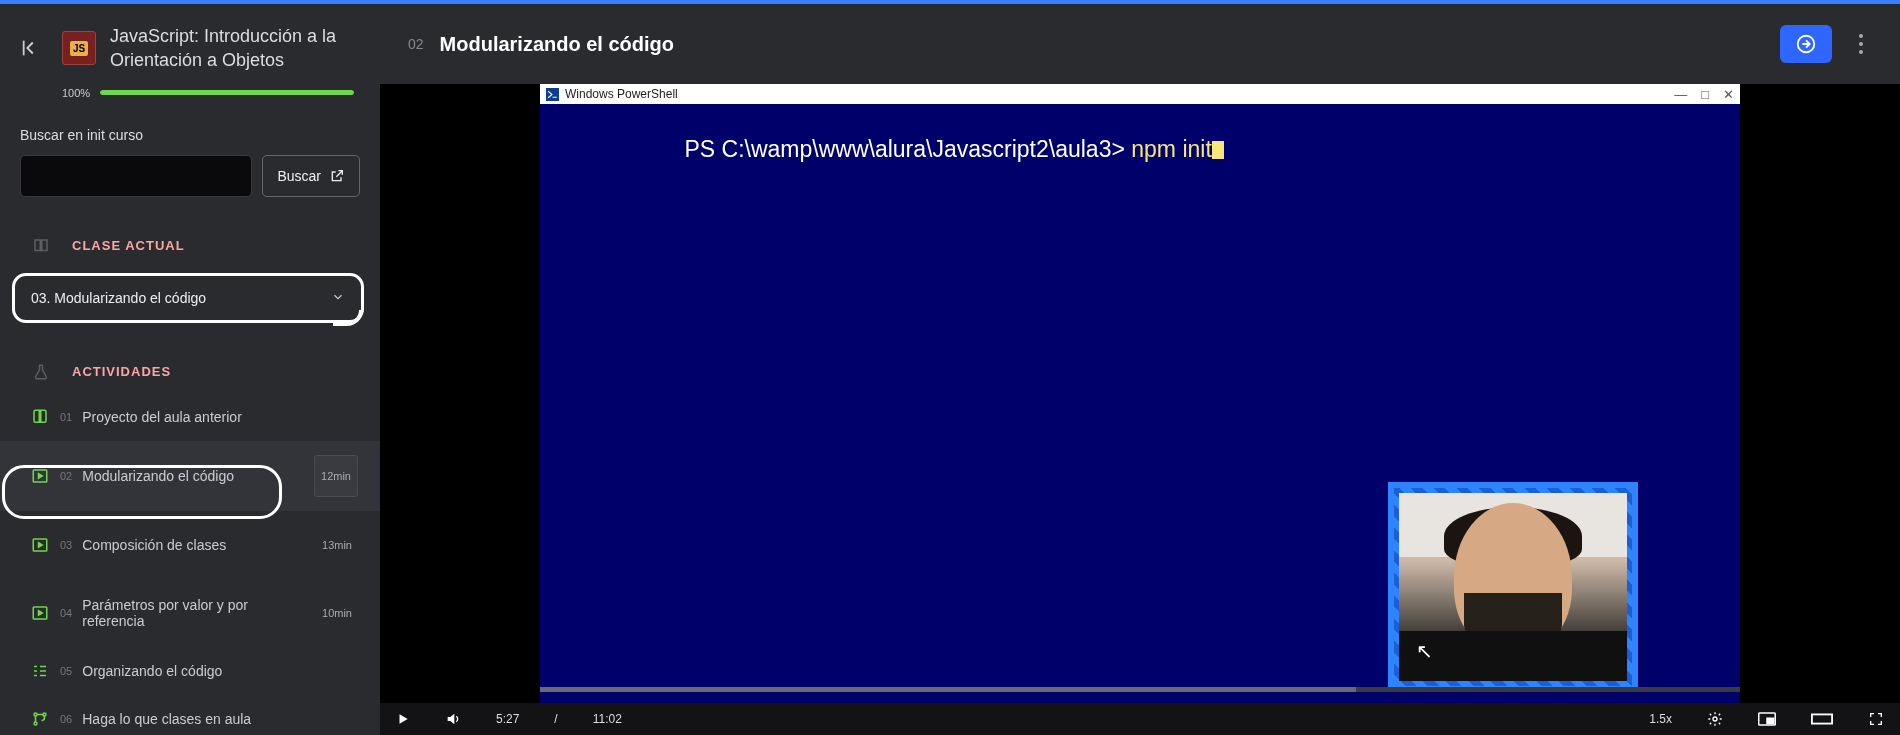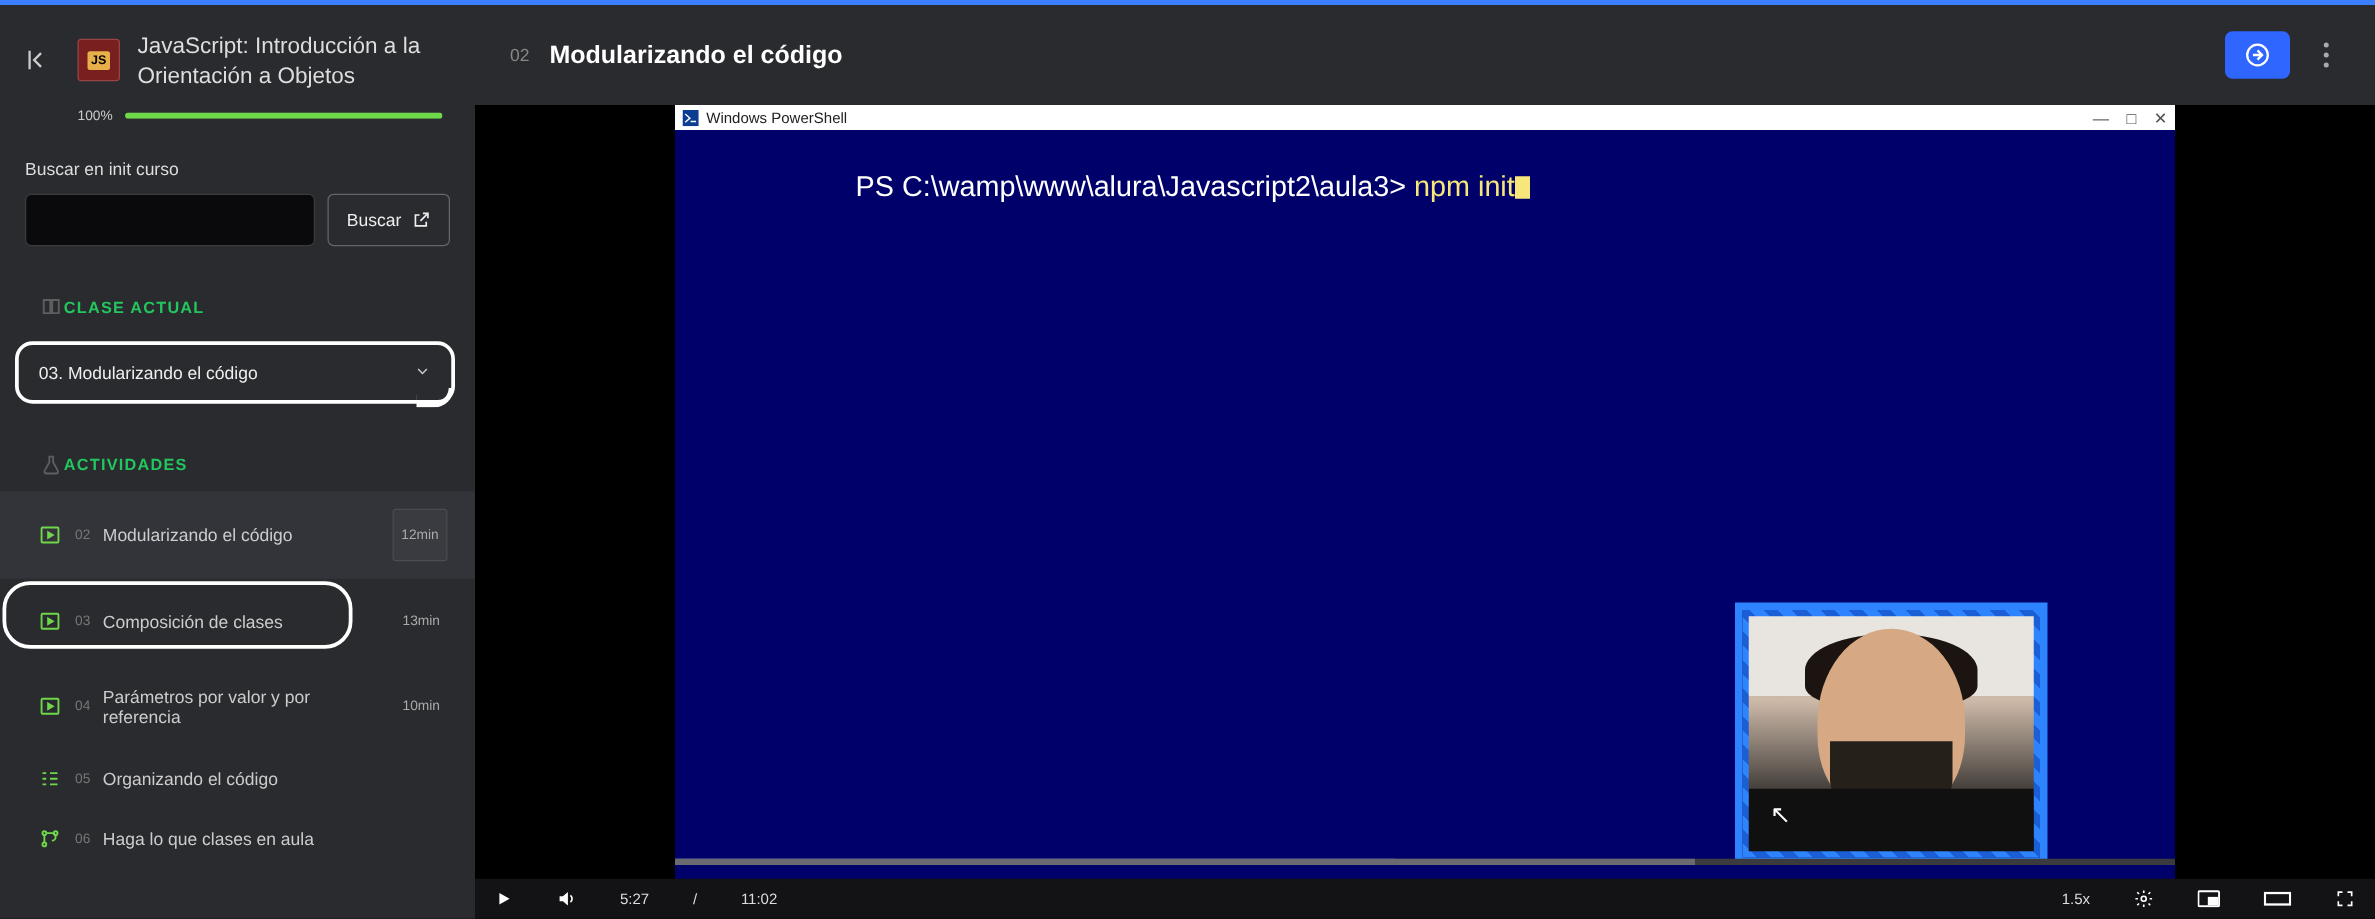--- a/index.html
+++ b/index.html
@@ -15,21 +15,21 @@
 .course-title{font-size:18px;color:#ddd;line-height:1.35;max-width:230px}
 .progress-row{display:flex;align-items:center;gap:10px;padding:4px 26px 10px 62px}
 .progress-pct{font-size:11px;color:#ccc}
 .progress-bar{flex:1;height:5px;background:#3a3b3f;border-radius:4px;overflow:hidden}
 .progress-fill{height:100%;background:#6fd84a;border-radius:4px}
 .search-block{padding:18px 20px 10px 20px}
 .search-label{font-size:14px;color:#ddd;margin-bottom:12px;display:block}
 .search-row{display:flex;gap:10px}
 .search-input{flex:1;height:42px;background:#0a0a0c;border:1px solid #3a3b3f;border-radius:5px;color:#fff;padding:0 10px;font-size:14px}
 .search-btn{height:42px;padding:0 14px;background:transparent;border:1px solid #666;border-radius:5px;color:#eee;font-size:14px;display:flex;align-items:center;gap:8px;cursor:pointer}
-.section-h{display:flex;align-items:center;gap:1px;padding:30px 26px 12px 32px;color:#22c55e;font-size:13px;letter-spacing:1px;font-weight:bold}
+.section-h{display:flex;align-items:center;gap:22px;padding:30px 26px 12px 32px;color:#fca5a5;font-size:13px;letter-spacing:1px;font-weight:bold}
 .section-h svg{opacity:.55}
 .class-box{margin:6px 16px 10px 12px;border:3px solid #fff;border-radius:14px;padding:14px 16px;display:flex;align-items:flex-start;justify-content:space-between;color:#eee;font-size:14px;cursor:pointer;position:relative}
 .class-box::after{content:"";position:absolute;border-bottom-right-radius:22px;right:-2px;bottom:-6px;width:26px;height:12px;border-bottom:4px solid #fff;border-right:4px solid #fff}
 .chev{width:14px;height:14px}
 .activity{display:flex;align-items:center;gap:10px;padding:14px 22px 14px 30px;color:#ccc;font-size:14px;cursor:pointer;position:relative}
 .activity.current{background:#33343a}
 .activity .num{color:#777;font-size:11px;margin-right:0}
 .activity .dur{margin-left:auto;font-size:11px;color:#aaa;background:#3a3b40;border:1px solid #4a4b50;border-radius:3px;padding:14px 6px}
 .activity .dur.plain{background:transparent;border:none}
 .icon-sq{width:20px;height:20px;flex:0 0 20px;display:flex;align-items:center;justify-content:center}
@@ -119,20 +119,29 @@
     </div>
 
     <div class="section-h">
       <svg width="18" height="18" viewBox="0 0 24 24" fill="none" stroke="#888" stroke-width="2">
           <path d="M9 3h6M10 3v6l-5 9a2 2 0 0 0 2 3h10a2 2 0 0 0 2-3l-5-9V3"></path>
         </svg>
       <span>ACTIVIDADES</span>
     </div>
 
     <div id="activities-list">
+        <div class="activity">
+          <span class="icon-sq">
+            <svg width="18" height="18" viewBox="0 0 24 24" fill="none" stroke="#6fd84a" stroke-width="2">
+              <path d="M4 5a2 2 0 0 1 2-2h5v16H6a2 2 0 0 1-2-2zM13 3h5a2 2 0 0 1 2 2v12a2 2 0 0 1-2 2h-5z"></path>
+            </svg>
+          </span>
+          <span class="num">01</span>
+          <span style="max-width:180px">Proyecto del aula anterior</span>
+        </div>
         <div class="activity current">
           <span class="icon-sq">
             <svg width="18" height="18" viewBox="0 0 24 24" fill="none" stroke="#6fd84a" stroke-width="2">
               <rect x="3" y="4" width="18" height="16" rx="1"></rect>
               <path d="M10 9l5 3-5 3z" fill="#6fd84a"></path>
             </svg>
           </span>
           <span class="num">02</span>
           <span style="max-width:180px">Modularizando el código</span>
           <span class="dur">12min</span>

